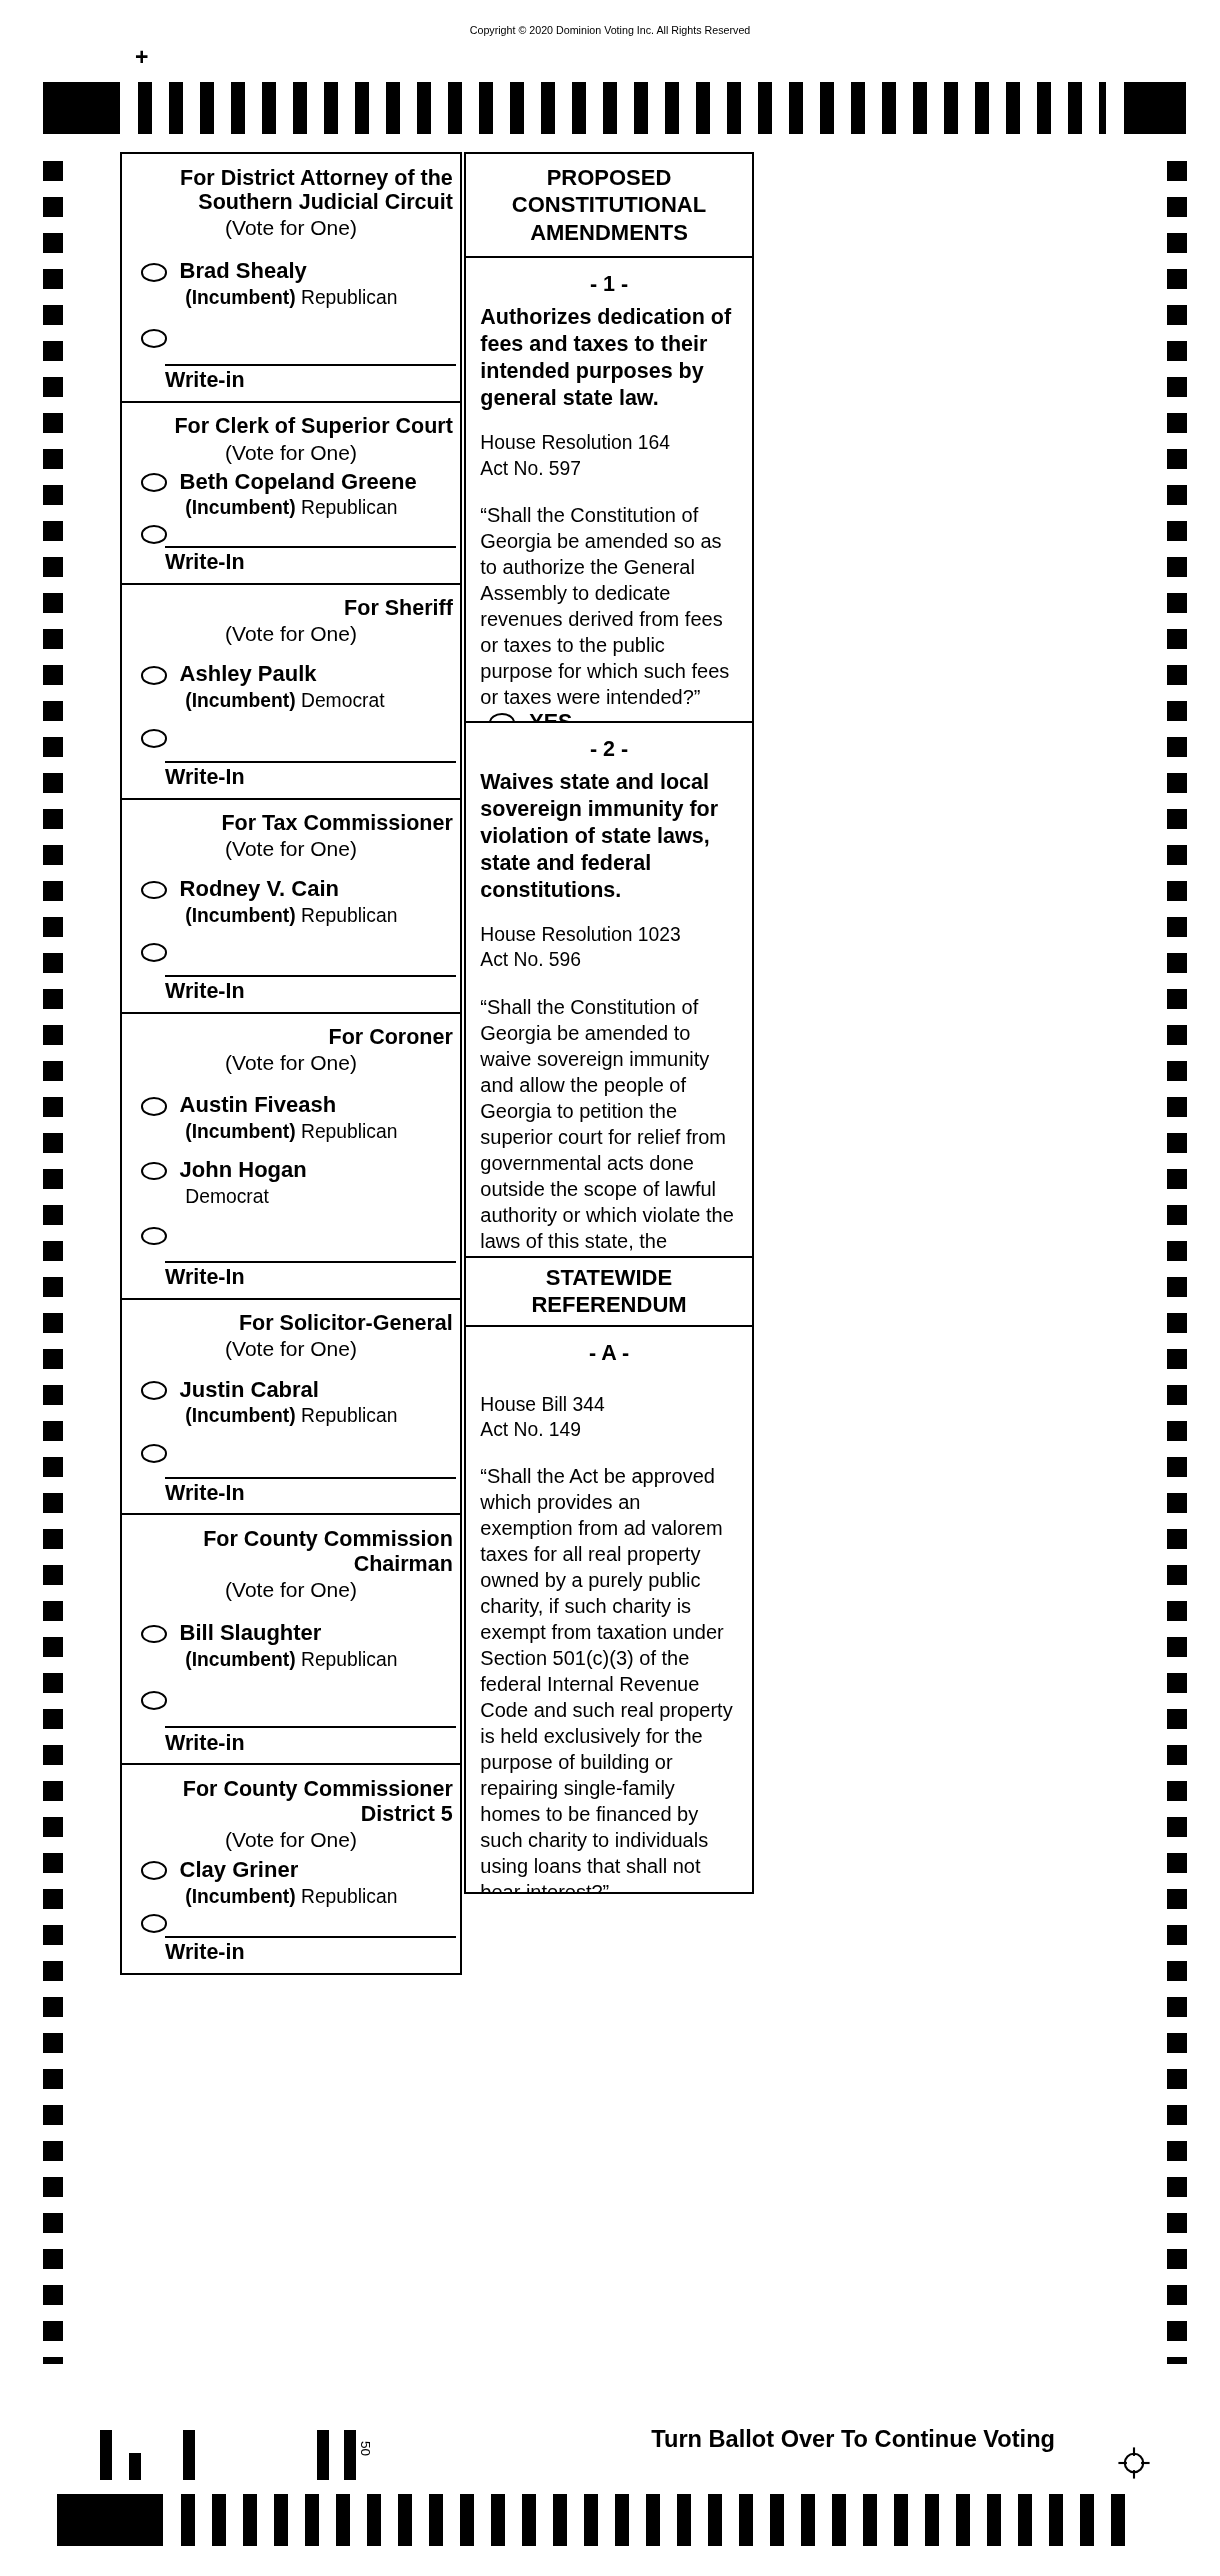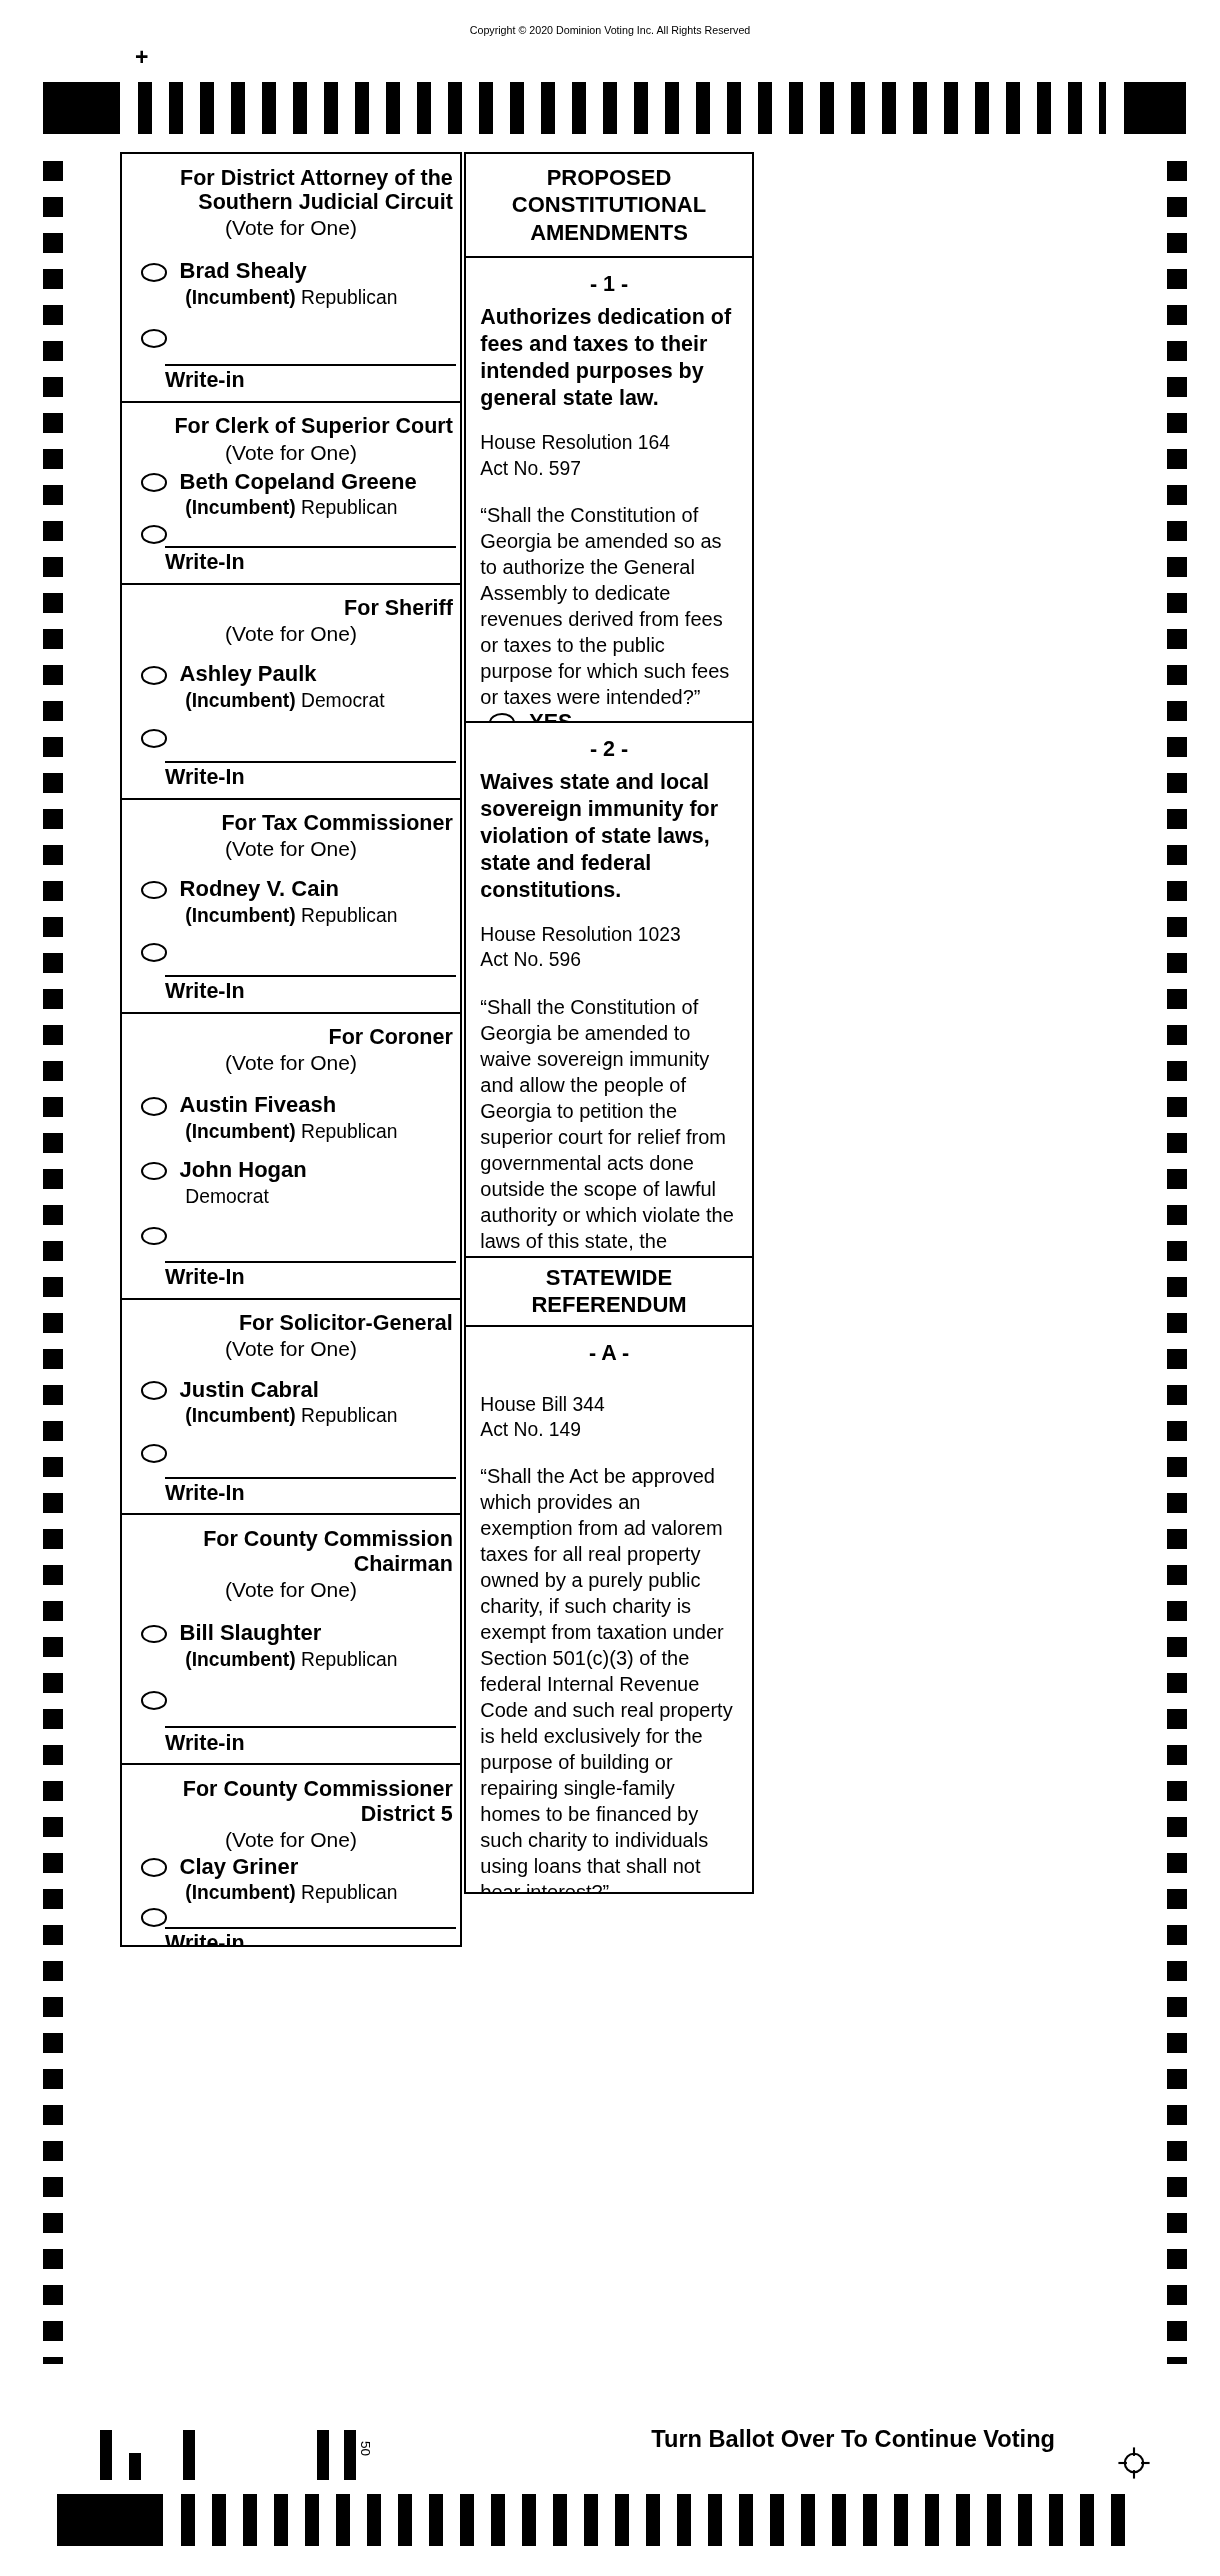--- a/index.html
+++ b/index.html
@@ -37,21 +37,21 @@
   
   .col{position:absolute;top:152px;}
   .col.leftcol{left:120px;width:342px;}
   .col.rightcol{left:464px;width:290px;}
   .box{border:2.1px solid #000;margin-top:-2.1px;box-sizing:border-box;overflow:hidden;
        display:flex;flex-direction:column;background:#fff;}
   .box.first{margin-top:0;}
 
   
   .ch1{height:251px}.ch2{height:184px}.ch3{height:217px}.ch4{height:216px}
-  .ch5{height:288px}.ch6{height:218px}.ch7{height:252px}.ch8{height:184px}
+  .ch5{height:288px}.ch6{height:218px}.ch7{height:252px}.ch8{height:212px}
   
   .mhh{height:106px}.mh1{height:467px}.mh2{height:537px}.mhr{height:71px}.mh3{height:569px}
 
   .contest-title{font-weight:bold;font-size:21.5px;text-align:right;line-height:1.15;padding:11.5px 7.2px 0;}
   .contest-sub{font-size:21px;text-align:center;margin-top:1.4px;}
   .cand-zone{flex:1;display:flex;flex-direction:column;justify-content:space-evenly;padding:2.9px 7.2px 0 18.6px;}
   .cand{display:flex;align-items:flex-start;gap:13px;}
   .oval{width:26px;height:18.6px;border:2.1px solid #000;border-radius:50%;flex:none;background:#fff;box-sizing:border-box;}
   .cand .oval{margin-top:3.6px;}
   .cand-name{font-size:22px;font-weight:bold;line-height:1.1;}

